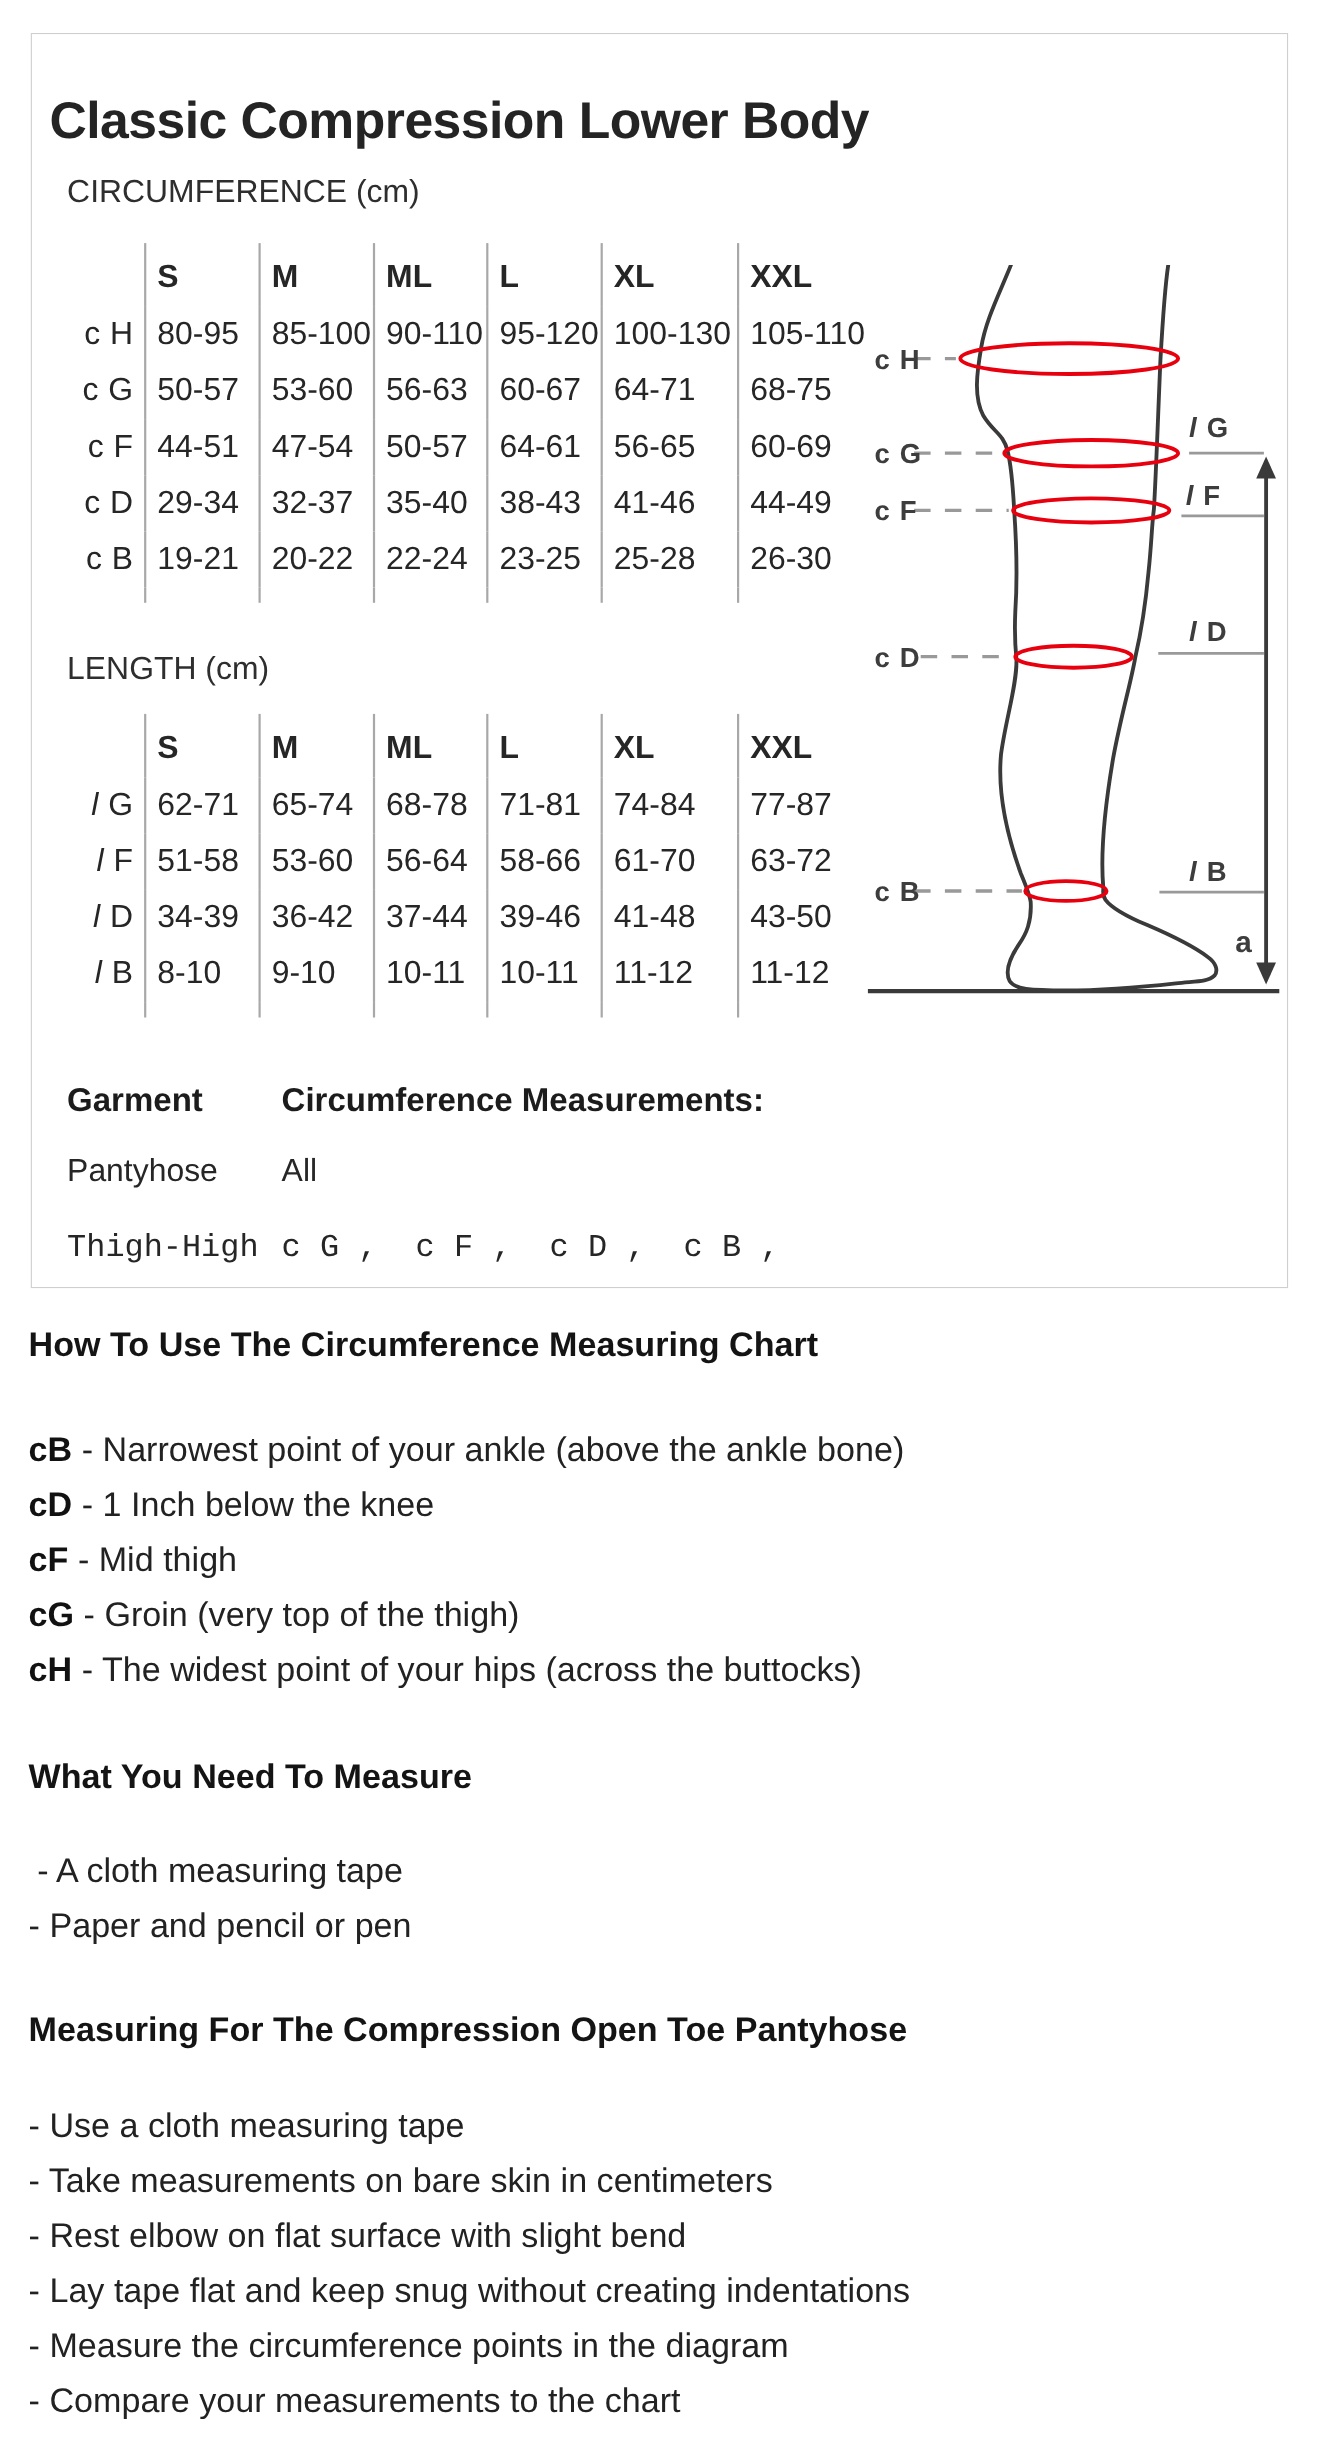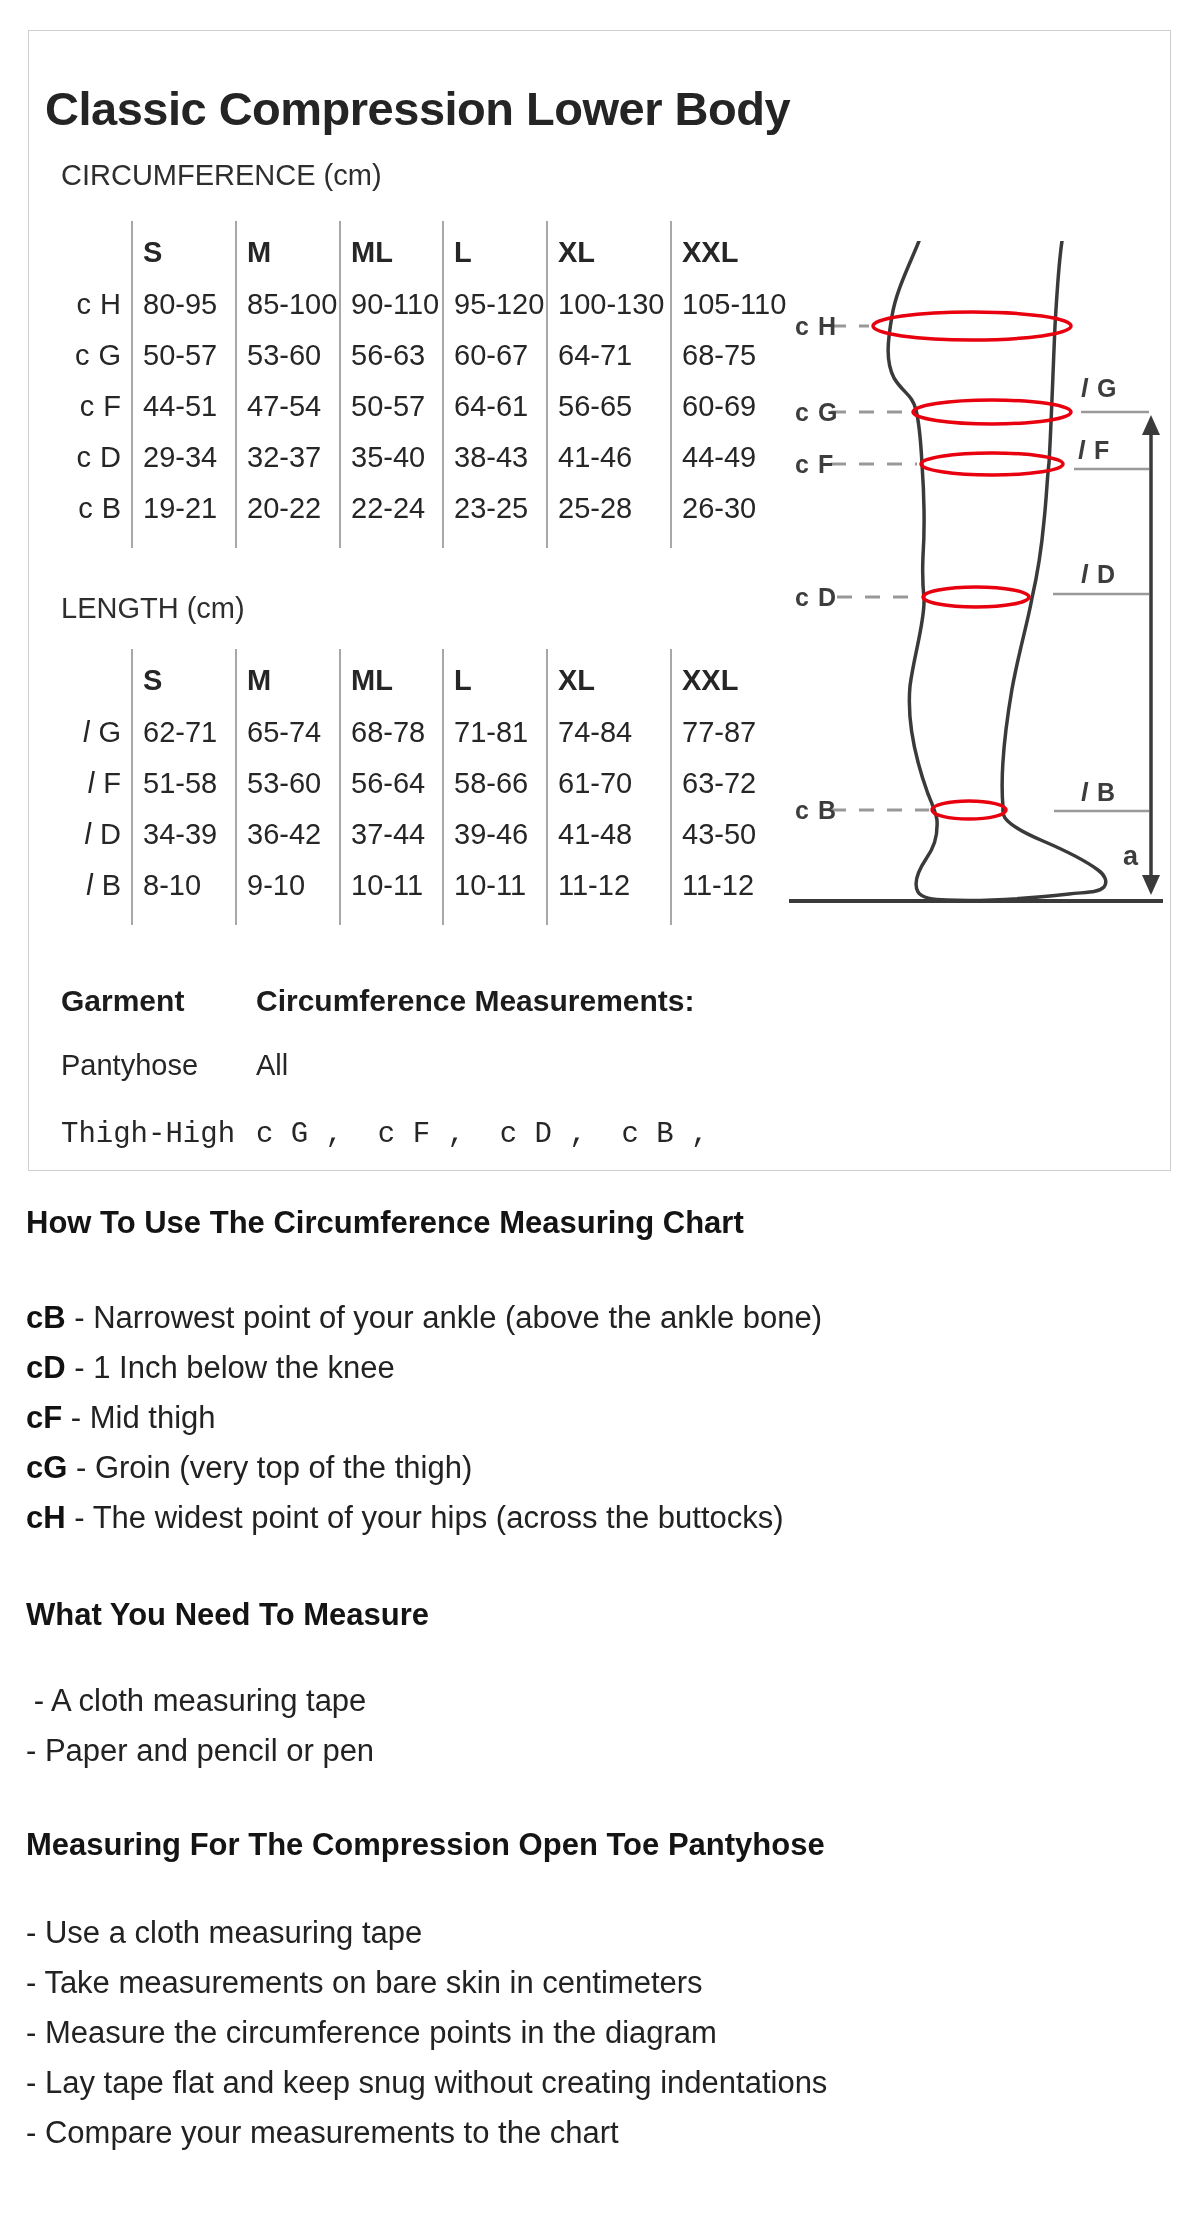--- a/index.html
+++ b/index.html
@@ -309,16 +309,17 @@
 <div class="lines" id="need-items">
   <div>- A cloth measuring tape</div>
   <div>- Paper and pencil or pen</div>
 </div>
 
 <div class="h2" id="meas-heading">Measuring For The Compression Open Toe Pantyhose</div>
 
 <div class="lines" id="meas-items">
   <div>- Use a cloth measuring tape</div>
   <div>- Take measurements on bare skin in centimeters</div>
+  <div>- Rest elbow on flat surface with slight bend</div>
+  <div>- Lay tape flat and keep snug without creating indentations</div>
   <div>- Measure the circumference points in the diagram</div>
-  <div>- Lay tape flat and keep snug without creating indentations</div>
   <div>- Compare your measurements to the chart</div>
 </div>
 
 </body></html>

